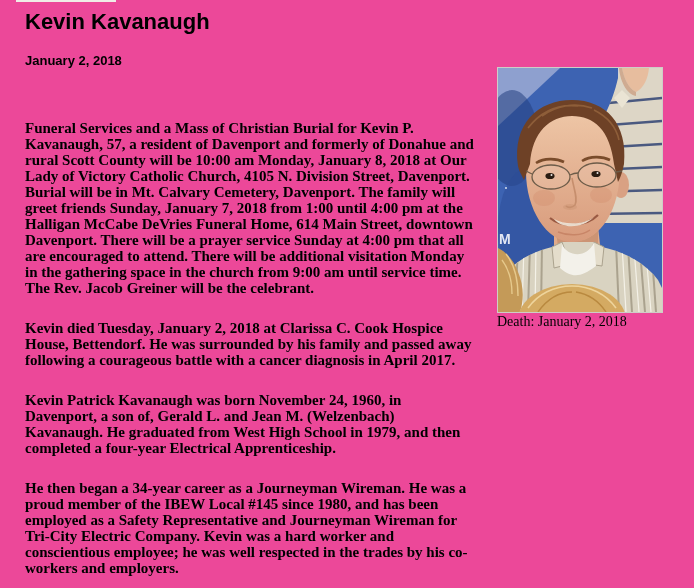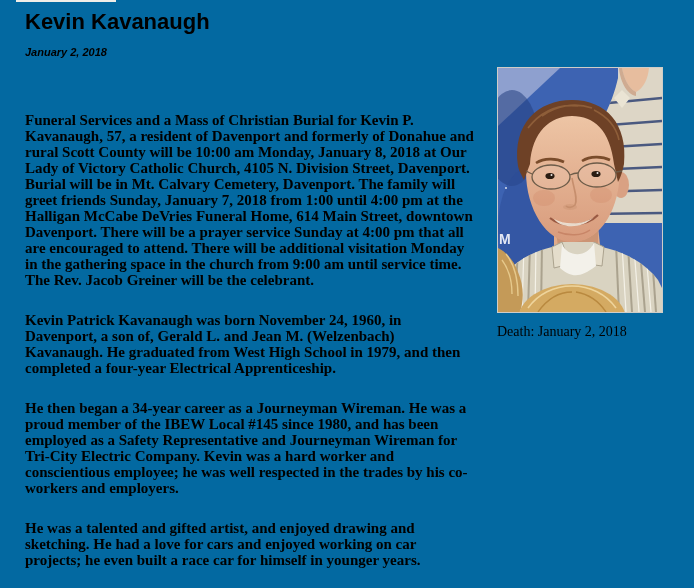--- a/index.html
+++ b/index.html
@@ -1,51 +1,52 @@
 <!DOCTYPE html>
 <html><head>
 <meta charset="utf-8">
 <style>
   html, body { margin:0; padding:0; background:#ffffff; }
   body { width:694px; height:588px; overflow:hidden; font-family:"Liberation Serif", serif; color:#000; }
-  .page { position:relative; width:694px; height:588px; background:#0369a1; }
+  .page { position:relative; width:694px; height:588px; background:#ec4899; }
 
   .top-artifact { position:absolute; left:16px; top:0; width:100px; height:2px; background:#f0ede7; }
 
   .left-col { position:absolute; left:25px; top:0; width:452px; }
   .title {
     margin:8px 0 0 0;
     font-family:"Liberation Sans", sans-serif;
     font-weight:bold; font-size:22px; line-height:28px; color:#000;
   }
   .pub-date {
-    margin-top:10px;
+    margin-top:18px;
     font-family:"Liberation Sans", sans-serif;
-    font-weight:bold; font-size:11px; line-height:13px; color:#000;font-style:italic;
+    font-weight:bold; font-size:13px; line-height:13px; color:#000;
   }
   .body-text { margin-top:53px; width:450px; font-size:15px; line-height:16px; }
   .body-text p { margin:0 0 24px 0;font-weight:bold; }
 
   .right-col { position:absolute; left:497px; top:67px; width:166px; }
   .photo-frame { width:164px; height:244px; border:1px solid #cfcdc8; background:#3d63b2; }
   .photo-frame svg { display:block; }
-  .caption { margin-top:11px; font-size:14px; line-height:16px; color:#000; }
+  .caption { margin-top:1px; font-size:14px; line-height:16px; color:#000; }
 </style>
 </head>
 <body>
 
 <div class="page">
 
   <div class="top-artifact"></div>
 
   <div class="left-col">
     <h1 class="title">Kevin Kavanaugh</h1>
     <div class="pub-date">January 2, 2018</div>
     <div class="body-text">
       <p>Funeral Services and a Mass of Christian Burial for Kevin P. Kavanaugh, 57, a resident of Davenport and formerly of Donahue and rural Scott County will be 10:00 am Monday, January 8, 2018 at Our Lady of Victory Catholic Church, 4105 N. Division Street, Davenport. Burial will be in Mt. Calvary Cemetery, Davenport. The family will greet friends Sunday, January 7, 2018 from 1:00 until 4:00 pm at the Halligan McCabe DeVries Funeral Home, 614 Main Street, downtown Davenport. There will be a prayer service Sunday at 4:00 pm that all are encouraged to attend. There will be additional visitation Monday in the gathering space in the church from 9:00 am until service time. The Rev. Jacob Greiner will be the celebrant.</p>
+      <p>Kevin died Tuesday, January 2, 2018 at Clarissa C. Cook Hospice House, Bettendorf. He was surrounded by his family and passed away following a courageous battle with a cancer diagnosis in April 2017.</p>
       <p>Kevin Patrick Kavanaugh was born November 24, 1960, in Davenport, a son of, Gerald L. and Jean M. (Welzenbach) Kavanaugh. He graduated from West High School in 1979, and then completed a four-year Electrical Apprenticeship.</p>
       <p>He then began a 34-year career as a Journeyman Wireman. He was a proud member of the IBEW Local #145 since 1980, and has been employed as a Safety Representative and Journeyman Wireman for Tri-City Electric Company. Kevin was a hard worker and conscientious employee; he was well respected in the trades by his co-workers and employers.</p>
       <p>He was a talented and gifted artist, and enjoyed drawing and sketching. He had a love for cars and enjoyed working on car projects; he even built a race car for himself in younger years.</p>
     </div>
   </div>
 
   <div class="right-col">
     <div class="photo-frame">
       <svg viewBox="0 0 164 244" width="164" height="244" aria-hidden="true">
         <defs>

